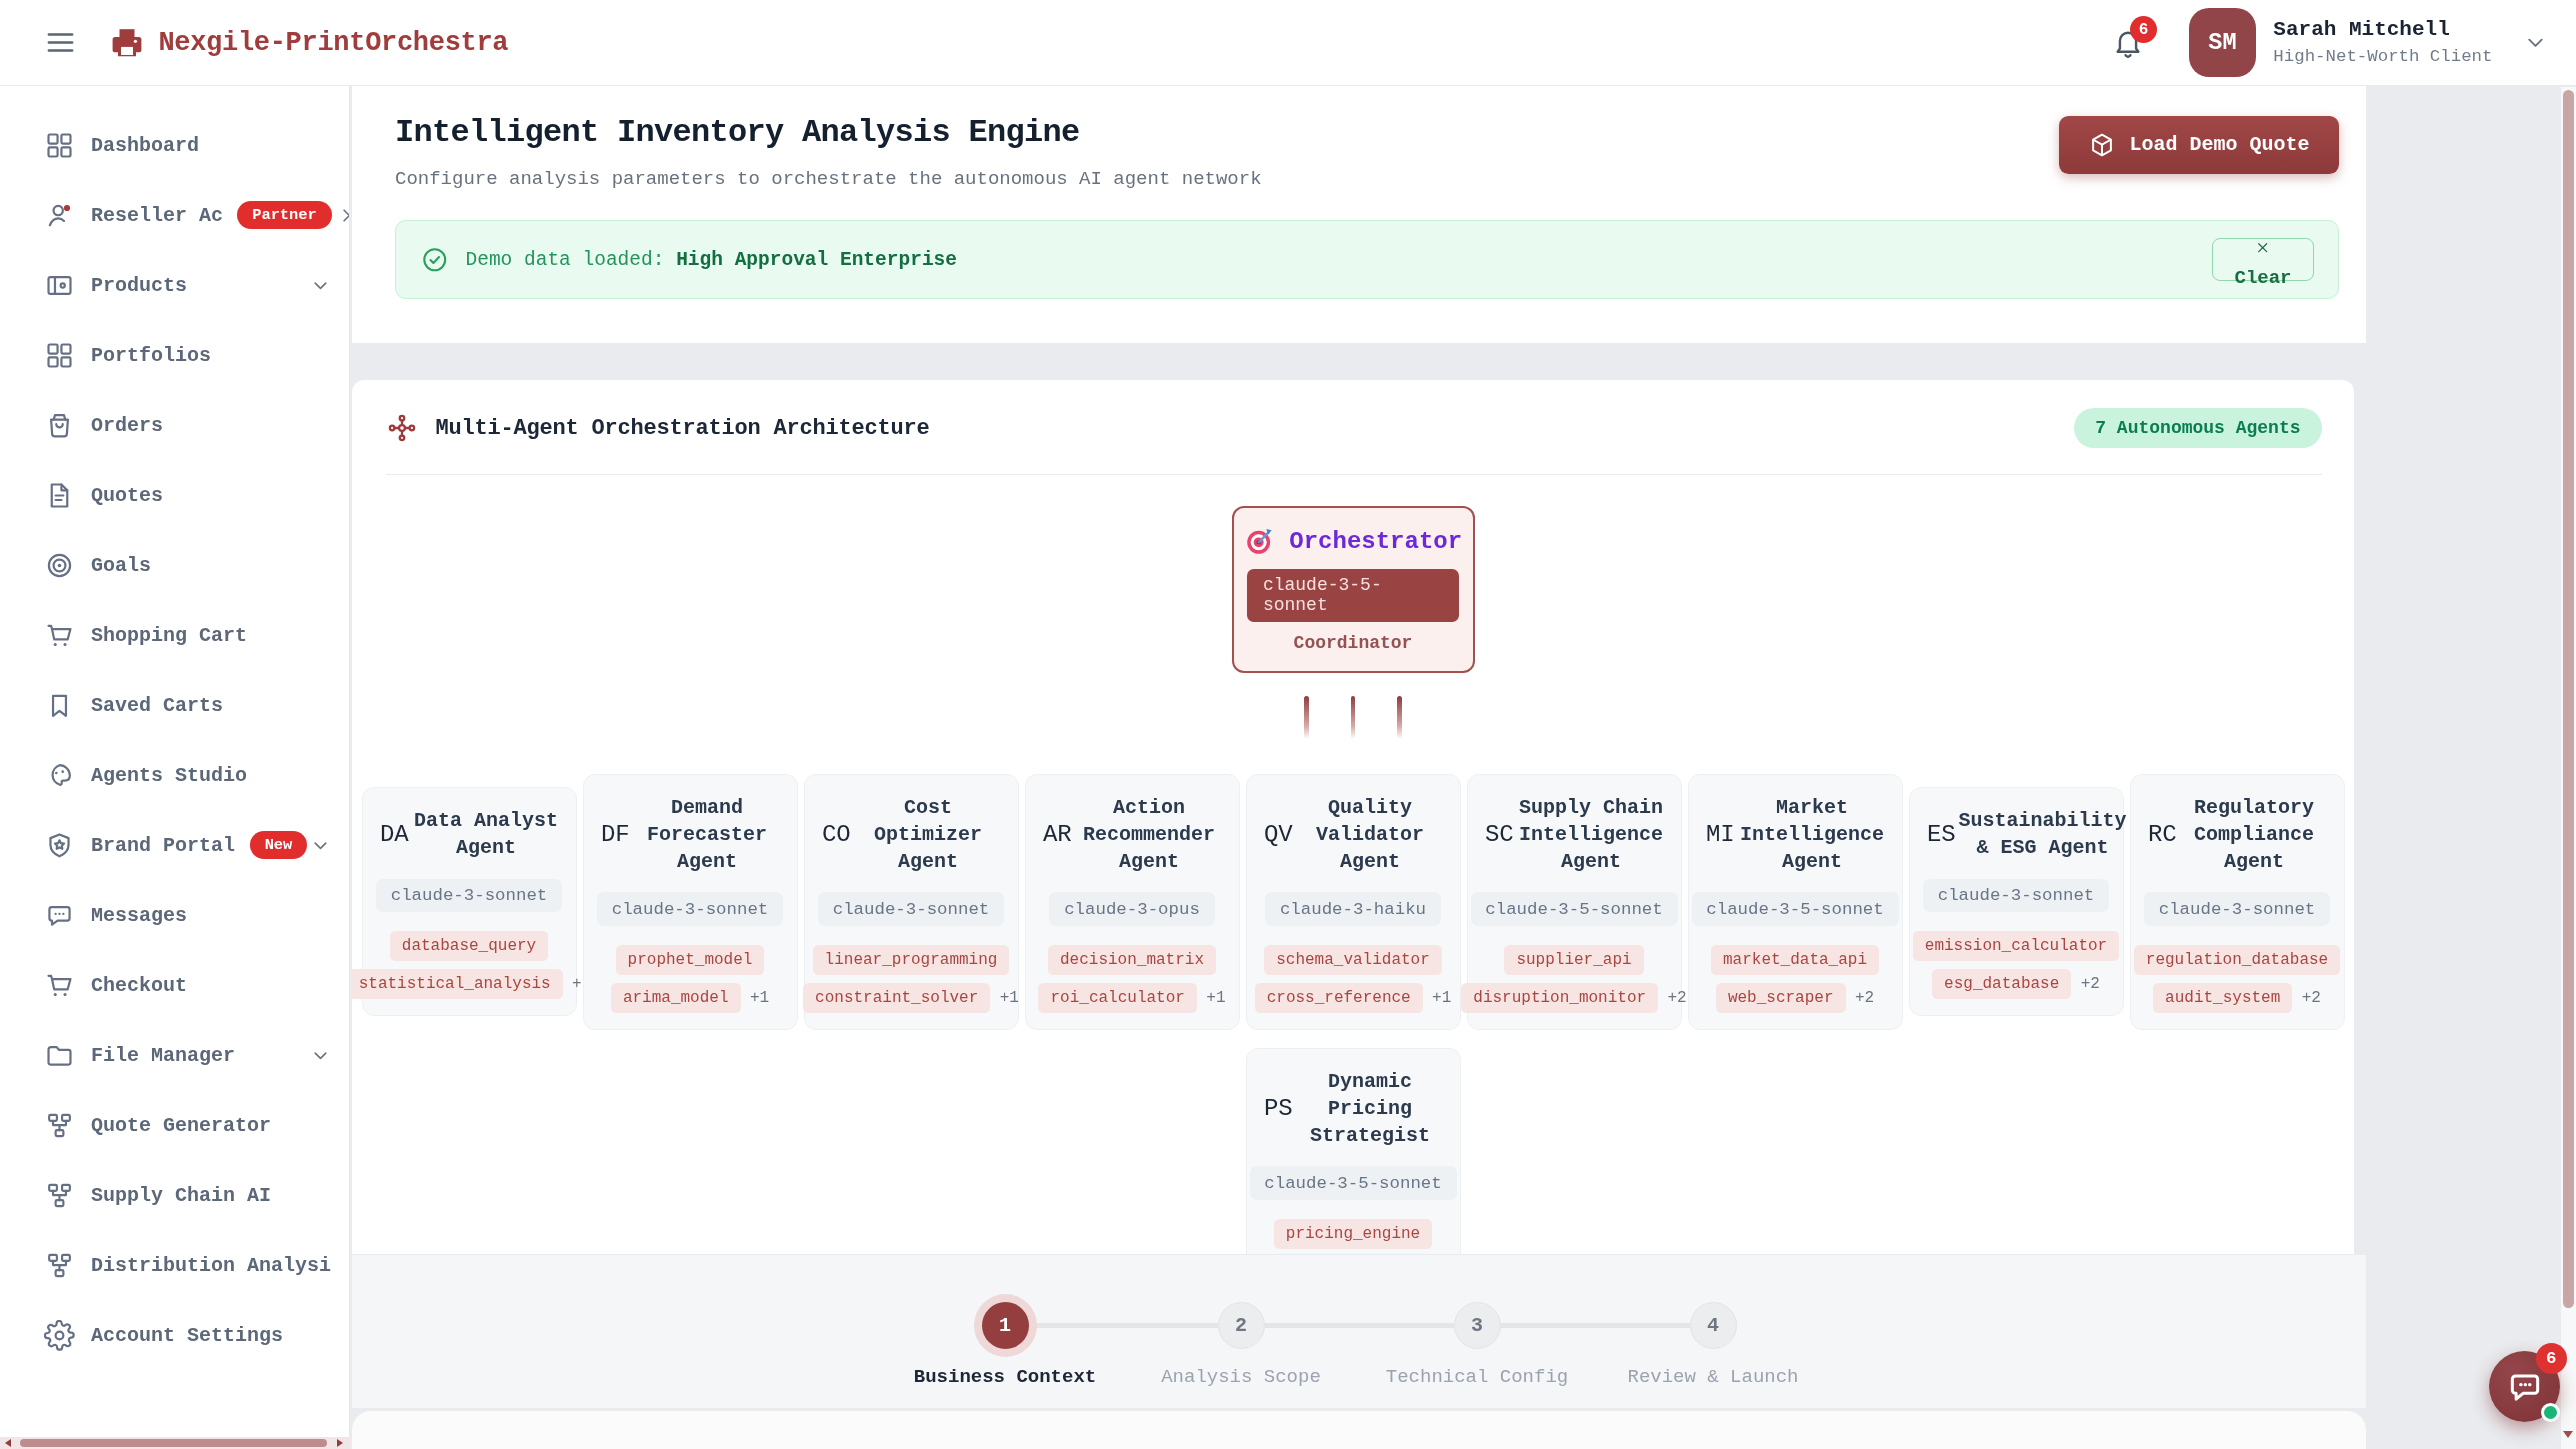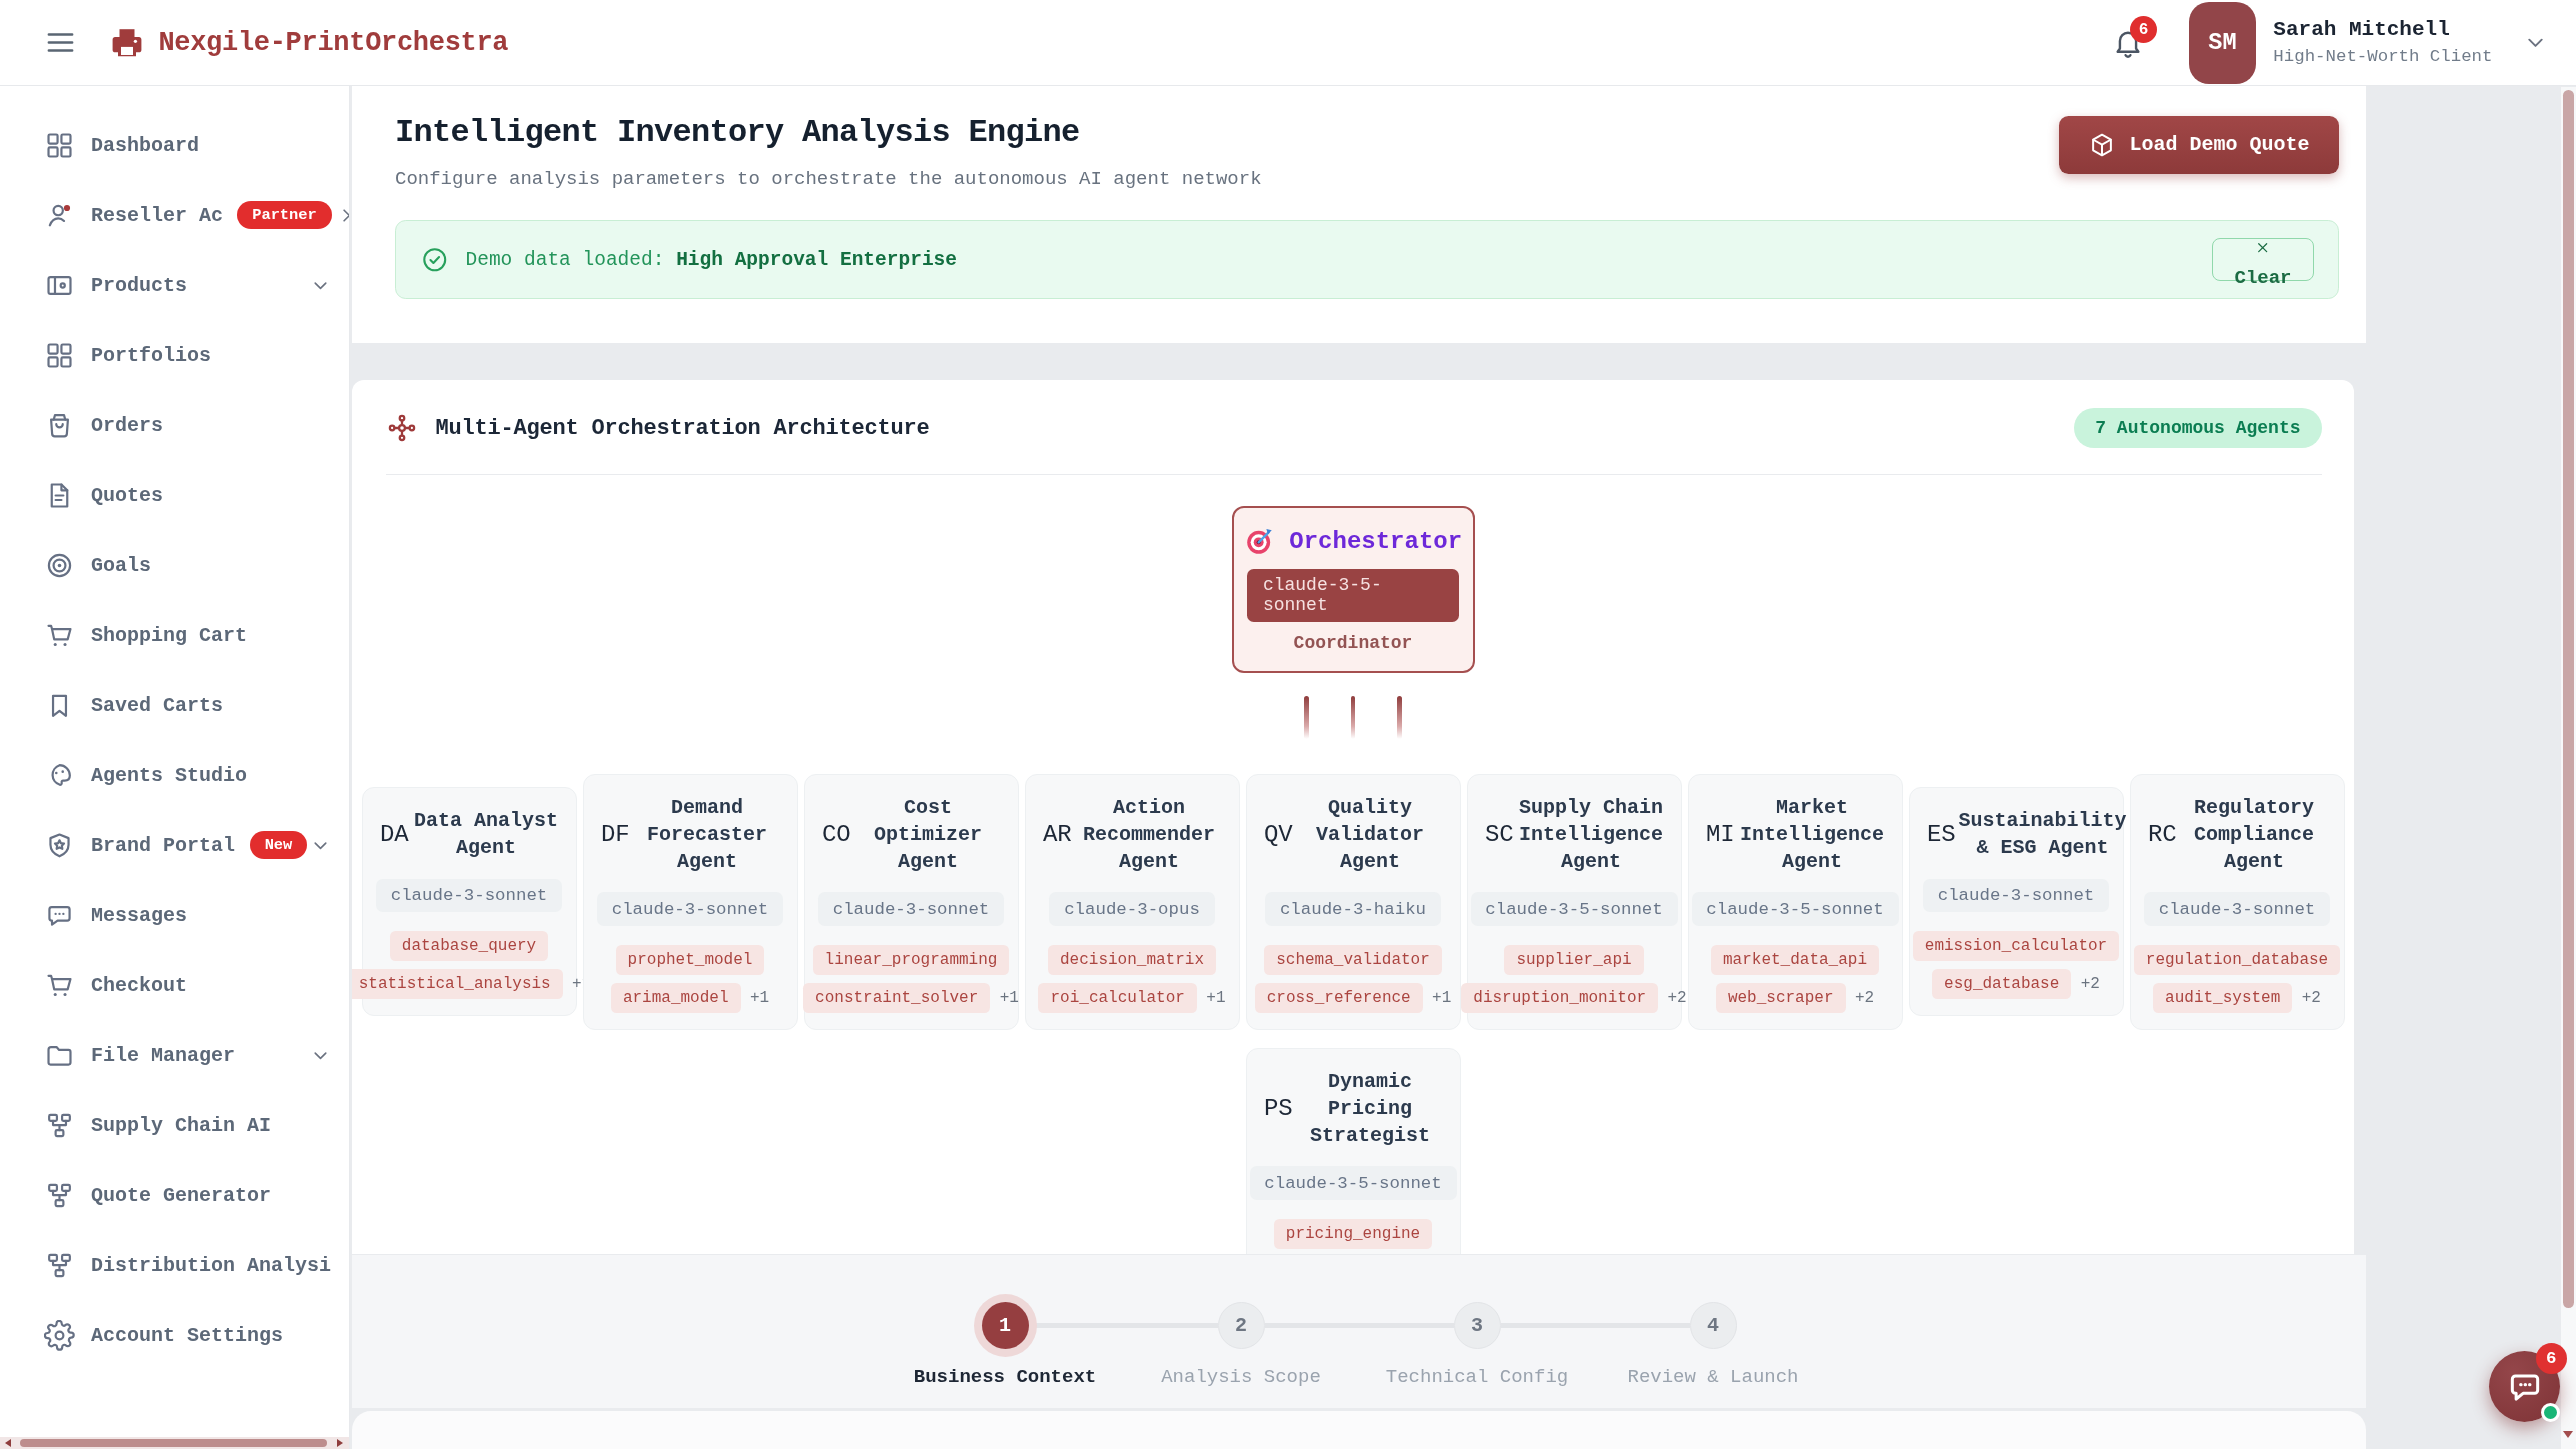--- a/index.html
+++ b/index.html
@@ -11,21 +11,21 @@
   .header{position:absolute;top:0;left:0;right:0;height:86px;background:#fff;
     border-bottom:1.3px solid #e7e9ec;display:flex;align-items:center;padding:0 27px 0 43px;z-index:30;}
   .hamburger{width:35px;height:35px;color:#5a6673;cursor:pointer;flex:none;}
   .brand{display:flex;align-items:center;gap:13.4px;margin-left:31px;}
   .brand-icon{width:36px;height:36px;}
   .brand-name{font-size:27px;font-weight:700;color:#a03c3c;letter-spacing:-0.3px;}
   .header-right{margin-left:auto;display:flex;align-items:center;}
   .bell-wrap{position:relative;width:34px;height:34px;color:#4b5563;}
   .bell-badge{position:absolute;top:-9.4px;right:-12px;min-width:27px;height:27px;border-radius:670px;
     background:#e02e2e;color:#fff;font-size:16px;font-weight:700;display:flex;align-items:center;justify-content:center;padding:0 5.4px;}
-  .avatar{width:67px;height:82px;border-radius:20px;background:#924549;color:#fff;font-size:23.5px;font-weight:700;
+  .avatar{width:67px;height:69px;border-radius:20px;background:#924549;color:#fff;font-size:23.5px;font-weight:700;
     display:flex;align-items:center;justify-content:center;margin-left:44px;}
   .user-meta{margin-left:17.4px;line-height:1.25;}
   .user-name{font-size:21px;font-weight:700;color:#1b2432;}
   .user-role{font-size:17.4px;color:#717c8a;margin-top:2.7px;}
   .user-chevron{width:27px;height:27px;color:#6b7280;margin-left:29.5px;}
 
   
   .sidebar{position:absolute;top:86px;left:0;width:350px;bottom:0;background:#fff;
     border-right:1.3px solid #e7e9ec;overflow:hidden;z-index:20;}
   .side-list{padding-top:24px;}
@@ -316,32 +316,32 @@
         </div>
         <div class="side-item">
           <span class="side-icon">
             <svg viewBox="0 0 24 24" fill="none" stroke="currentColor" stroke-width="1.7" stroke-linecap="round" stroke-linejoin="round">
               <rect x="4" y="3.8" width="6" height="4.6" rx="1"></rect>
               <rect x="14" y="3.8" width="6" height="4.6" rx="1"></rect>
               <rect x="9" y="15.6" width="6" height="4.6" rx="1"></rect>
               <path d="M7 8.4v3.3h10V8.4M12 11.7v3.9"></path>
             </svg>
           </span>
-          <span class="side-label">Supply Chain AI</span>
+          <span class="side-label">Quote Generator</span>
         </div>
         <div class="side-item">
           <span class="side-icon">
             <svg viewBox="0 0 24 24" fill="none" stroke="currentColor" stroke-width="1.7" stroke-linecap="round" stroke-linejoin="round">
               <rect x="4" y="3.8" width="6" height="4.6" rx="1"></rect>
               <rect x="14" y="3.8" width="6" height="4.6" rx="1"></rect>
               <rect x="9" y="15.6" width="6" height="4.6" rx="1"></rect>
               <path d="M7 8.4v3.3h10V8.4M12 11.7v3.9"></path>
             </svg>
           </span>
-          <span class="side-label">Quote Generator</span>
+          <span class="side-label">Supply Chain AI</span>
         </div>
         <div class="side-item">
           <span class="side-icon">
             <svg viewBox="0 0 24 24" fill="none" stroke="currentColor" stroke-width="1.7" stroke-linecap="round" stroke-linejoin="round">
               <rect x="4" y="3.8" width="6" height="4.6" rx="1"></rect>
               <rect x="14" y="3.8" width="6" height="4.6" rx="1"></rect>
               <rect x="9" y="15.6" width="6" height="4.6" rx="1"></rect>
               <path d="M7 8.4v3.3h10V8.4M12 11.7v3.9"></path>
             </svg>
           </span>

